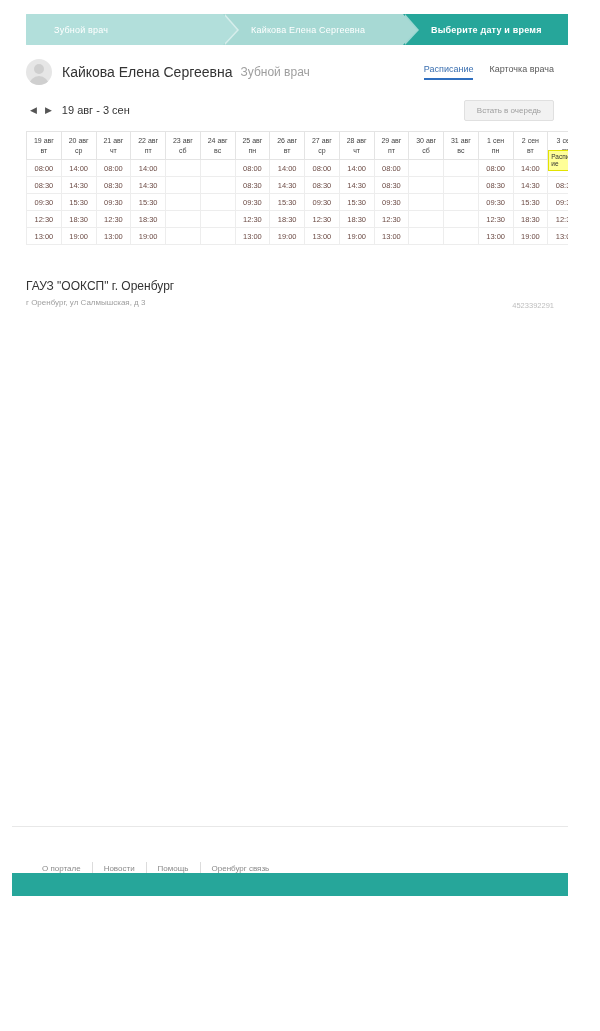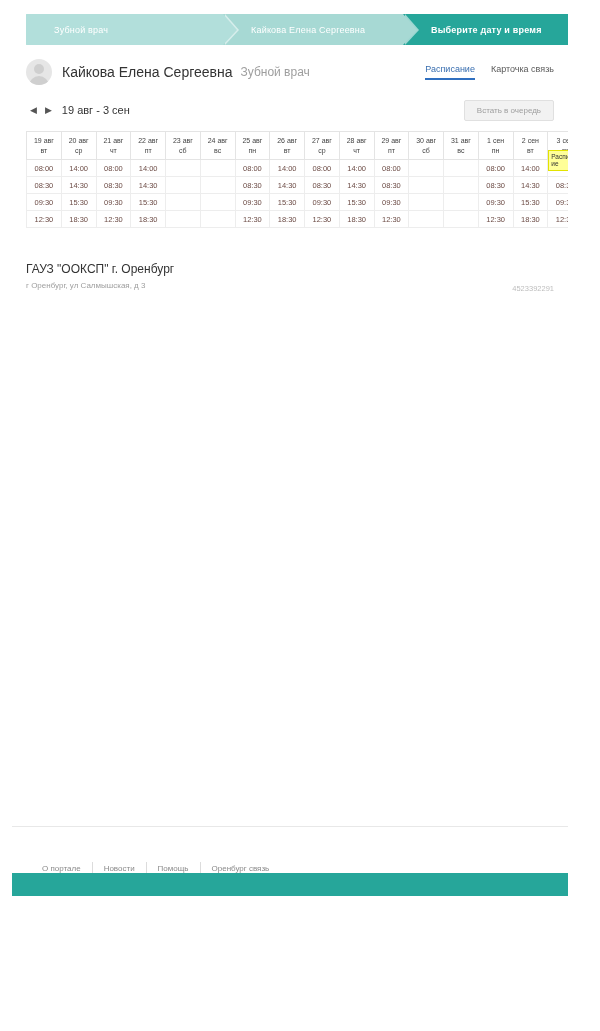--- a/index.html
+++ b/index.html
@@ -152,21 +152,21 @@
 
       <div class="doc-row">
         <div class="avatar"></div>
         <div class="doc-name">Кайкова Елена Сергеевна</div>
         <div class="doc-spec">Зубной врач</div>
         <div class="tabs">
           <div class="tab active">
             <span>Расписание</span>
           </div>
           <div class="tab inactive">
-            <span>Карточка связь</span>
+            <span>Карточка врача</span>
           </div>
         </div>
       </div>
 
       <div class="nav-row">
         <div class="arrow">◀</div>
         <div class="arrow">▶</div>
         <div class="nav-range">19 авг - 3 сен</div>
         <div class="queue-btn">Встать в очередь</div>
       </div>
@@ -307,20 +307,38 @@
                 <td class="slot">12:30</td>
                 <td class="slot">18:30</td>
                 <td class="slot">12:30</td>
                 <td class="slot">18:30</td>
                 <td class="slot">12:30</td>
                 <td class="empty"></td>
                 <td class="empty"></td>
                 <td class="slot">12:30</td>
                 <td class="slot-dim">18:30</td>
                 <td class="slot-dim">12:30</td>
+              </tr>
+              <tr>
+                <td class="slot">13:00</td>
+                <td class="slot">19:00</td>
+                <td class="slot">13:00</td>
+                <td class="slot">19:00</td>
+                <td class="empty"></td>
+                <td class="empty"></td>
+                <td class="slot">13:00</td>
+                <td class="slot">19:00</td>
+                <td class="slot">13:00</td>
+                <td class="slot">19:00</td>
+                <td class="slot">13:00</td>
+                <td class="empty"></td>
+                <td class="empty"></td>
+                <td class="slot">13:00</td>
+                <td class="slot-dim">19:00</td>
+                <td class="slot-dim">13:00</td>
               </tr>
             </tbody>
         </table>
       </div>
 
       <div class="clinic">
         <div>
           <div class="clinic-name">ГАУЗ "ООКСП" г. Оренбург</div>
           <div class="clinic-addr">г Оренбург, ул Салмышская, д 3</div>
         </div>

